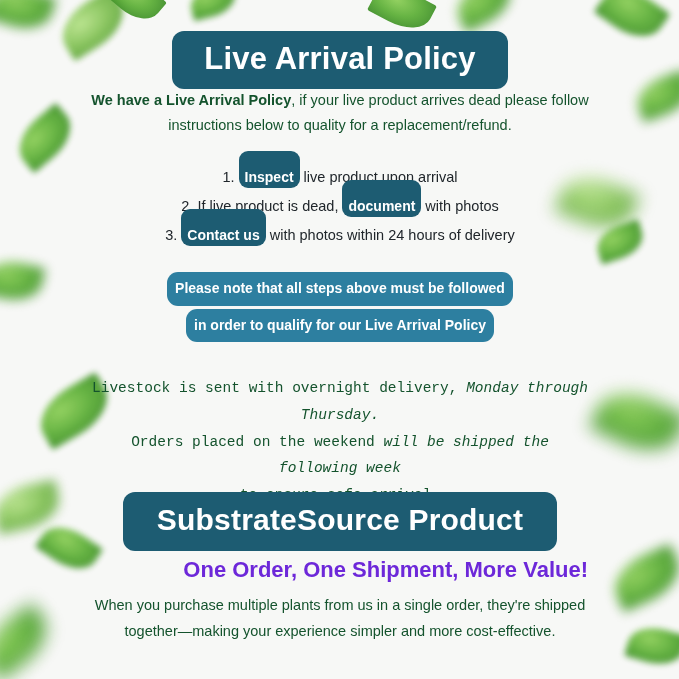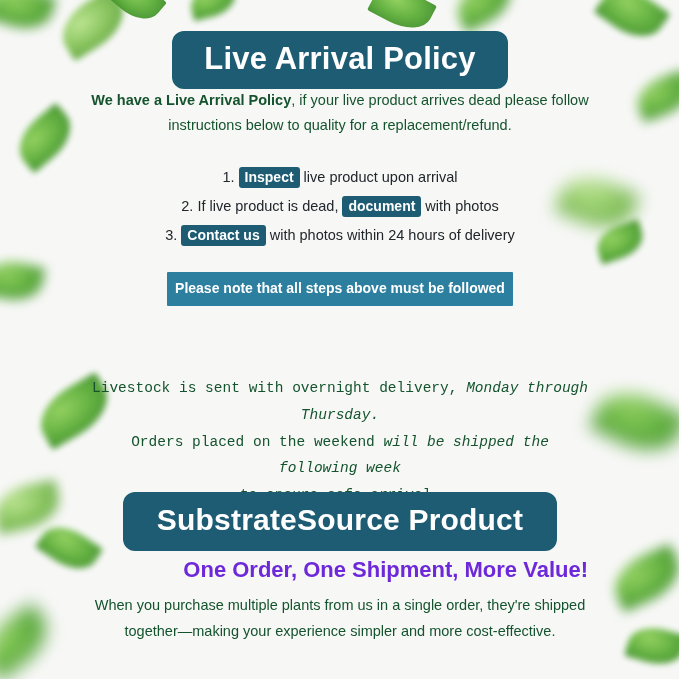--- a/index.html
+++ b/index.html
@@ -86,39 +86,39 @@
     width: 460px;
     text-align: center;
     font-size: 14.5px;
     color: #20262b;
     line-height: 2;
   }
   .step { white-space: nowrap; }
   .hl {
     background: #1d5c72;
     color: #ffffff;
-    padding: 2px 6px 3px 6px;
-    border-radius: 3px;
+    padding: 18px 6px 3px 6px;
+    border-radius: 9px;
     font-weight: bold;
     font-size: 14px;
   }
 
   .note {
     position: absolute;
     left: 110px;
     top: 272px;
     width: 460px;
     text-align: center;
     line-height: 1.9;
   }
   .note .nline {
     background: #2d7fa0;
     color: #ffffff;
     padding: 3px 8px 4px 8px;
-    border-radius: 1px;
+    border-radius: 11px;
     font-size: 14px;
     font-weight: bold;
     display: inline-block;
     margin-bottom: 3px;
   }
 
   .ship {
     left: 92px;
     top: 375px;
     width: 496px;
@@ -199,20 +199,21 @@
       <span>If live product is dead, </span><span class="hl">document</span><span> with photos</span>
     </div>
     <div class="step">
       <span>3.</span>
       <span></span><span class="hl">Contact us</span><span> with photos within 24 hours of delivery</span>
     </div>
   </div>
 
   <div class="note">
     <div><span class="nline">Please note that all steps above must be followed</span></div>
+    <div><span class="nline">in order to qualify for our Live Arrival Policy</span></div>
   </div>
 
   <div class="para ship">
     <span>Livestock is sent with overnight delivery, </span><i>Monday through Thursday.</i><br>
     <span>Orders placed on the weekend </span><i>will be shipped the following week</i><br>
     <span>to ensure safe arrival.</span>
   </div>
 
   <div class="banner banner-2">SubstrateSource Product</div>
 

